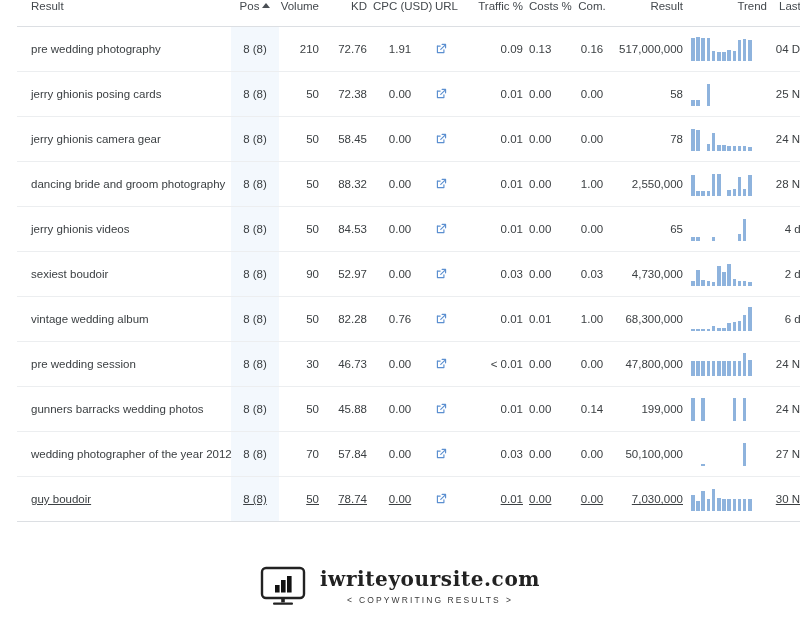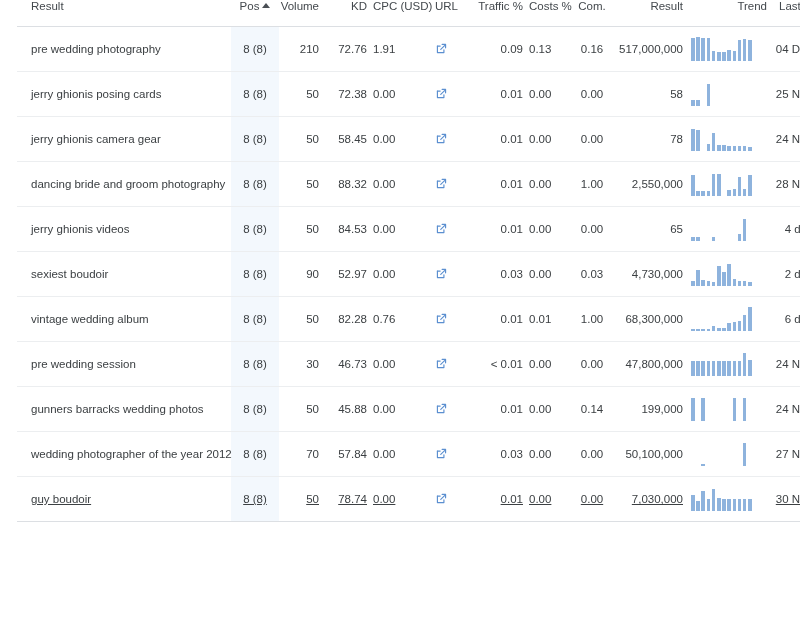--- a/index.html
+++ b/index.html
@@ -51,21 +51,21 @@
     white-space: nowrap;
     vertical-align: middle;
   }
   tbody tr:last-child td { border-bottom: 1px solid #dcdfe3; text-decoration: underline; }
 
   
   .col-keyword   { width: 214px; text-align: left;  padding-left: 14px !important; }
   .col-pos       { width: 48px;  text-align: center; }
   .col-volume    { width: 48px;  text-align: right; padding-right: 8px !important; }
   .col-kd        { width: 46px;  text-align: right; padding-right: 6px !important; }
-  .col-cpc       { width: 62px;  text-align: left; padding-right: 8px !important; }
+  .col-cpc       { width: 62px;  text-align: center; padding-right: 8px !important; }
   .col-url       { width: 38px;  text-align: left; }
   .col-traffic   { width: 56px;  text-align: right; padding-right: 6px !important; }
   .col-costs     { width: 46px;  text-align: left; padding-right: 6px !important; margin-left: 44px; }
   .col-com       { width: 38px;  text-align: center; padding-right: 4px !important; }
   .col-result    { width: 74px;  text-align: right; padding-right: 4px !important; }
   .col-trend     { width: 80px;  text-align: center; }
   .col-update    { width: 76px;  text-align: right; padding-right: 2px !important; }
 
   th.col-keyword { padding-left: 14px; }
   th.col-trend   { text-align: right; }
@@ -523,14 +523,32 @@
               <i style="height: 12.48px; background: rgb(142, 179, 221);"></i>
               <i style="height: 12.48px; background: rgb(142, 179, 221);"></i>
               <i style="height: 12.48px; background: rgb(142, 179, 221);"></i>
               <i style="height: 12.48px; background: rgb(142, 179, 221);"></i>
             </span></td>
           <td class="col-update">30 Nov 2020</td>
         </tr>
       </tbody>
   </table>
 
+  <div class="footer">
+    <div class="logo-mark">
+      <svg viewBox="0 0 46 42" width="46" height="42" aria-hidden="true">
+        <rect x="2" y="2" width="42" height="30" rx="4" ry="4" fill="none" stroke="#222" stroke-width="2.4"></rect>
+        <rect x="15" y="19" width="4.6" height="7.5" fill="#111"></rect>
+        <rect x="21" y="14" width="4.6" height="12.5" fill="#111"></rect>
+        <rect x="27" y="10" width="4.6" height="16.5" fill="#111"></rect>
+        <rect x="21.2" y="32" width="3.6" height="4.4" fill="#222"></rect>
+        <rect x="13" y="36.4" width="20" height="2.4" rx="1" fill="#222"></rect>
+      </svg>
+    </div>
+    <div class="logo-text">
+      <div class="logo-name">iwriteyoursite.com</div>
+      <div class="logo-tag">
+        <span class="chev">&lt;</span><span>COPYWRITING RESULTS</span><span class="chev">&gt;</span>
+      </div>
+    </div>
+  </div>
 
 </div>
 
 </body></html>

